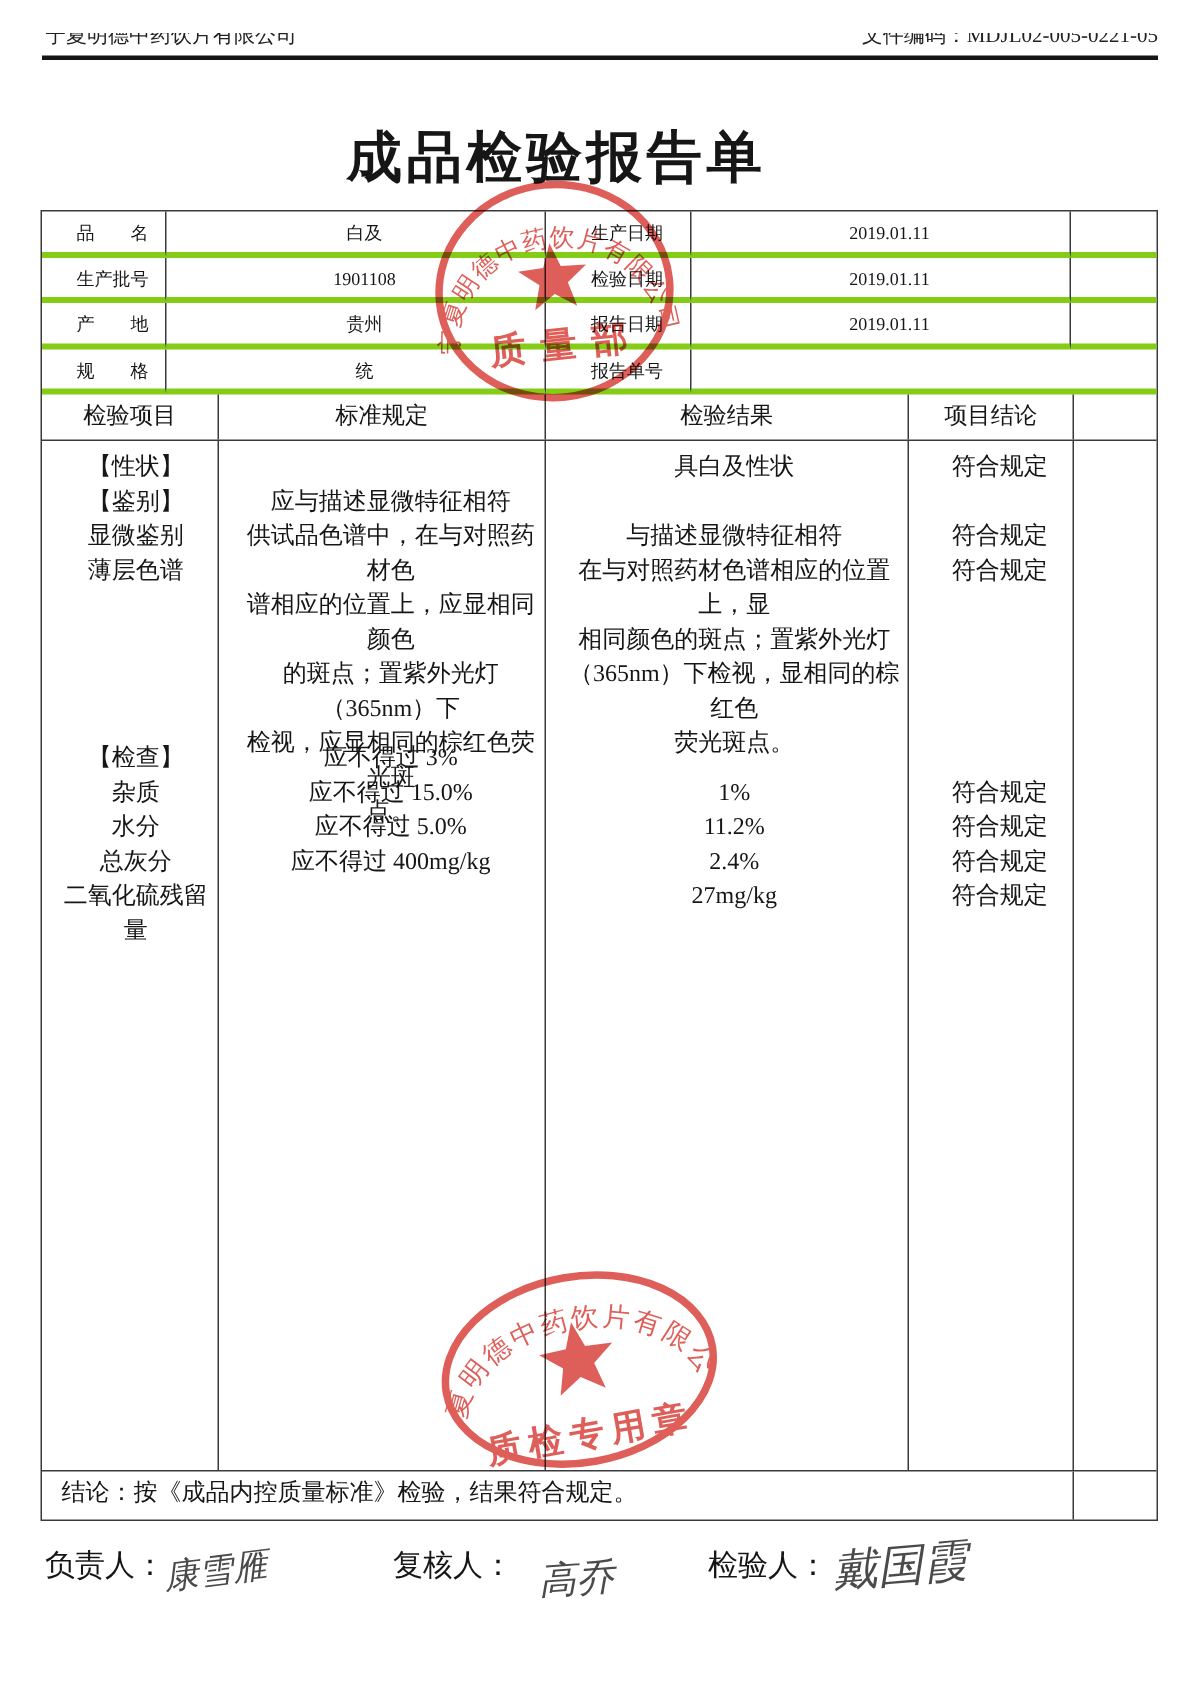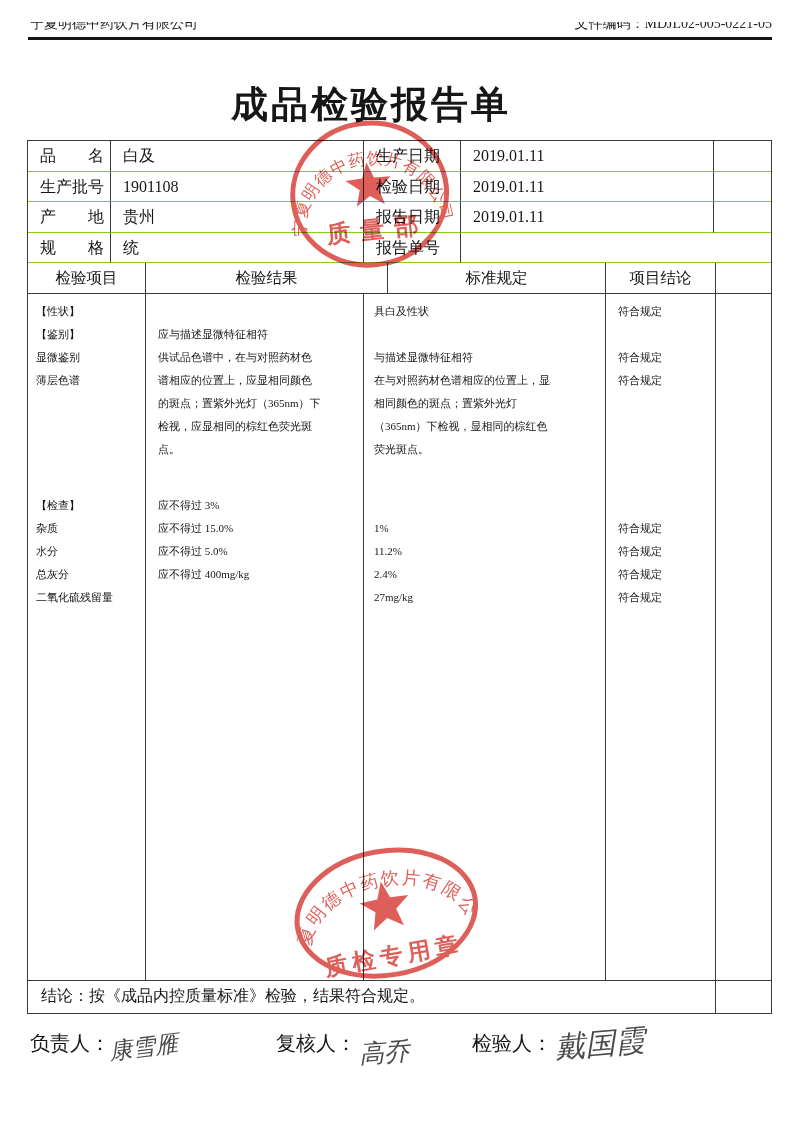--- a/index.html
+++ b/index.html
@@ -12,49 +12,49 @@
   .topbar{position:absolute;top:22px;left:30px;width:742px;height:15px;overflow:hidden;}
   .topbar-inner{display:flex;justify-content:space-between;margin-top:-7px;font-size:14px;color:#222;}
   .top-rule{position:absolute;top:37px;left:28px;width:744px;height:3px;background:#151515;}
   
   .title{position:absolute;top:80px;left:27px;width:688px;text-align:center;
          font-size:37px;font-weight:bold;letter-spacing:3px;}
   
   .doc{position:absolute;left:27px;top:140px;width:745px;border:1px solid #3a3a3a;box-sizing:border-box;background:transparent;}
   .doc *{box-sizing:border-box;}
   .irow{display:flex;height:30.5px;}
-  .icell{border-right:1px solid #3a3a3a;border-bottom:1px solid #84cc16;
-         font-size:16px;line-height:29px;padding-left:12px;white-space:nowrap;overflow:hidden;}
+  .icell{border-right:1px solid #3a3a3a;border-bottom:4px solid #84cc16;
+         font-size:12px;line-height:29px;padding-left:12px;white-space:nowrap;overflow:hidden;text-align:center;}
   .iw1{width:83px;} .iw2{width:253px;} .iw3{width:97px;} .iw4{width:253px;}
   .iw5{flex:1;border-right:none;}
   
   .hrow{display:flex;height:31px;border-bottom:1px solid #3a3a3a;}
   .hcell{border-right:1px solid #3a3a3a;text-align:center;font-size:15.5px;line-height:29px;}
   .hcell span{text-underline-offset:3px;}
   .mw1{width:118px;} .mw2{width:218px;} .mw3{width:242px;} .mw4{width:110px;}
   .mw5{flex:1;border-right:none;}
   
   .brow{display:flex;height:687px;border-bottom:1px solid #3a3a3a;}
-  .bcol{border-right:1px solid #3a3a3a;padding-top:6px;font-size:11px;line-height:23px;}
+  .bcol{border-right:1px solid #3a3a3a;padding-top:6px;font-size:16px;line-height:23px;text-align:center;}
   .bcol.mw5{border-right:none;}
   .grp{white-space:pre-line;overflow:visible;}
   .h1{height:23px;} .h5{height:115px;} .hs{height:10px;}
   .c1 .grp{padding-left:8px;} .c2 .grp{padding-left:12px;} .c3 .grp{padding-left:10px;} .c4 .grp{padding-left:12px;}
   
   .crow{display:flex;height:32px;}
   .ccell{width:688px;border-right:1px solid #3a3a3a;font-size:16px;line-height:30px;padding-left:13px;}
   .cempty{flex:1;}
   
   .footer{position:absolute;left:27px;top:1022px;width:745px;height:60px;}
   .sig-label{position:absolute;top:8px;font-size:20px;}
   .sig{position:absolute;font-style:italic;color:#4a4a4a;}
   .sig1{left:82px;top:10px;font-size:23px;transform:rotate(-7deg);}
   .sig2{left:332px;top:14px;font-size:25px;transform:rotate(-4deg);}
   .sig3{left:528px;top:2px;font-size:30px;transform:rotate(-5deg);}
-  .lab1{left:3px;} .lab2{left:249px;} .lab3{left:445px;}
+  .lab1{left:3px;} .lab2{left:235px;} .lab3{left:445px;}
   
   .stamp{position:absolute;mix-blend-mode:multiply;opacity:.85;pointer-events:none;}
   .stamp-top{left:286px;top:116px;transform:rotate(-6deg);}
   .stamp-bottom{left:292px;top:845px;transform:rotate(-10deg);}
 </style>
 </head>
 <body>
 
 <div class="topbar">
   <div class="topbar-inner">
@@ -91,22 +91,22 @@
   </div>
   <div class="irow">
     <div class="icell iw1">规　　格</div>
     <div class="icell iw2">统</div>
     <div class="icell iw3">报告单号</div>
     <div class="icell iw5"></div>
   </div>
 
   <div class="hrow">
     <div class="hcell mw1"><span>检验项目</span></div>
+    <div class="hcell mw2"><span>标准规定</span></div>
     <div class="hcell mw3"><span>检验结果</span></div>
-    <div class="hcell mw2"><span>标准规定</span></div>
     <div class="hcell mw4"><span>项目结论</span></div>
     <div class="hcell mw5"></div>
   </div>
 
   <div class="brow">
     <div class="bcol mw1 c1">
       <div class="grp h1">【性状】</div>
       <div class="grp h1">【鉴别】</div>
       <div class="grp h1">显微鉴别</div>
       <div class="grp h5">薄层色谱</div>

